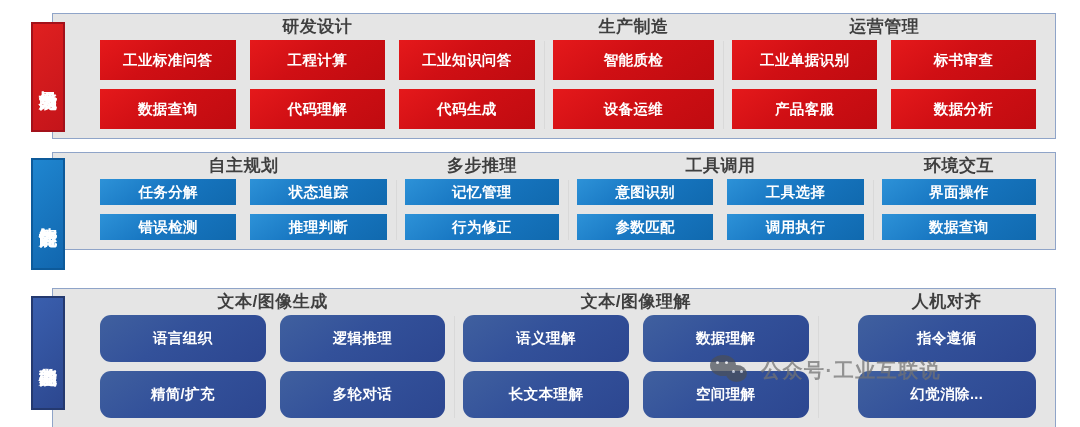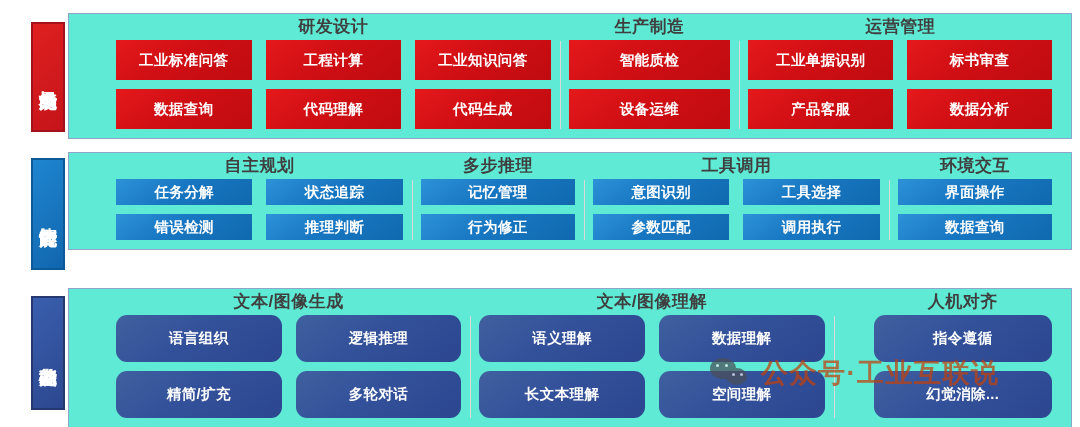--- a/index.html
+++ b/index.html
@@ -12,25 +12,25 @@
   }
   .diagram{
     position:relative;
     width:1080px;height:427px;
     box-sizing:border-box;
   }
 
   
   .tier{
     position:absolute;
-    left:68px;
+    left:52px;
     width:1004px;
     box-sizing:border-box;
     border:1.5px solid #8fa4c8;
-    background:#5eead4;
+    background:#e5e5e5;
   }
   .tier-1{top:13px;height:126px;}
   .tier-2{top:152px;height:98px;}
   .tier-3{top:288px;height:140px;}
 
   
   .side-label{
     position:absolute;
     left:31px;
     width:34px;
@@ -146,23 +146,23 @@
     border-radius:50%;
     background:#4a4f58;
   }
   .wm-logo .b1{width:26px;height:21px;left:0;top:0;}
   .wm-logo .b2{width:21px;height:17px;left:16px;top:10px;}
   .wm-logo .d{
     position:absolute;width:3px;height:3px;border-radius:50%;
     background:#e9e9ec;
   }
   .wm-text{
-    font-size:27px;
-    font-weight:bold;
-    color:#c2410c;
+    font-size:20px;
+    font-weight:bold;
+    color:#737373;
     white-space:nowrap;
     letter-spacing:1.5px;
   }
 </style>
 </head>
 <body>
 
 <div class="diagram">
 
   <div class="tier tier-1">

